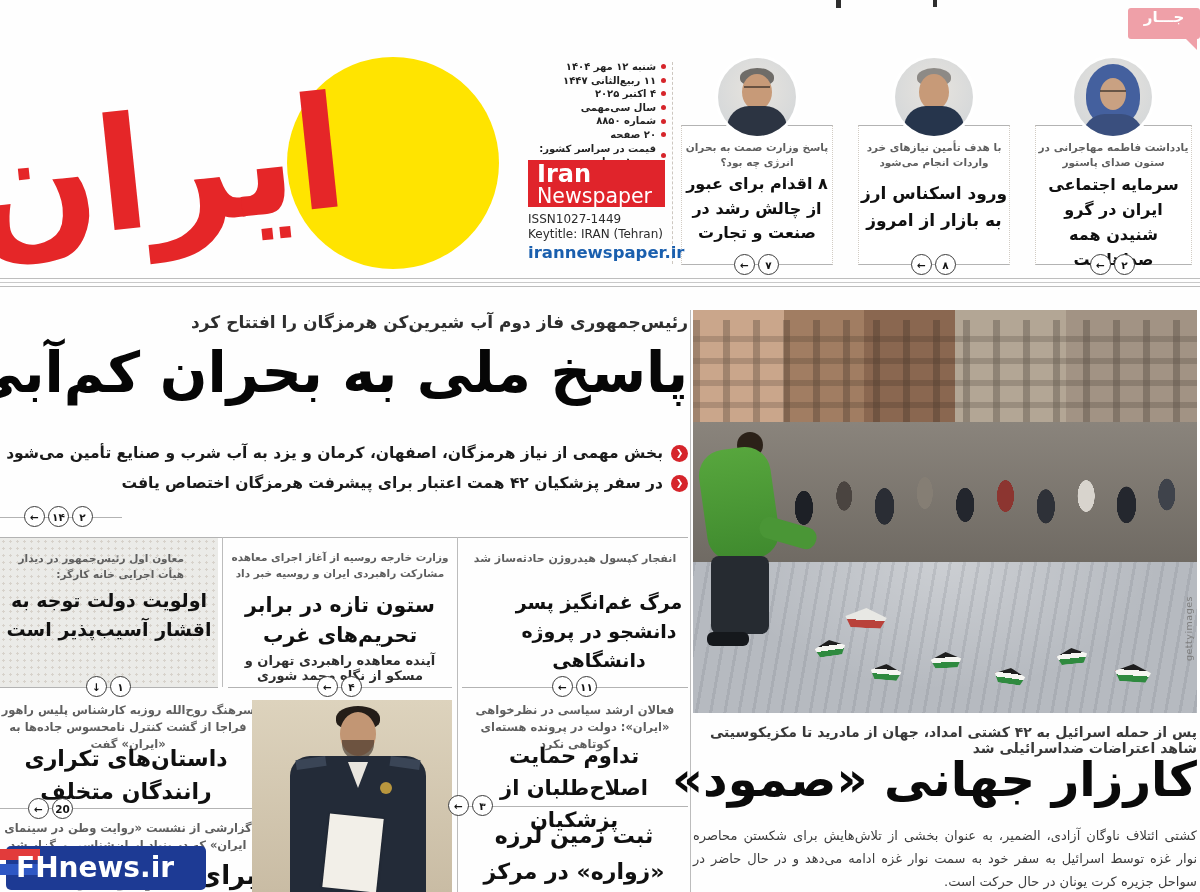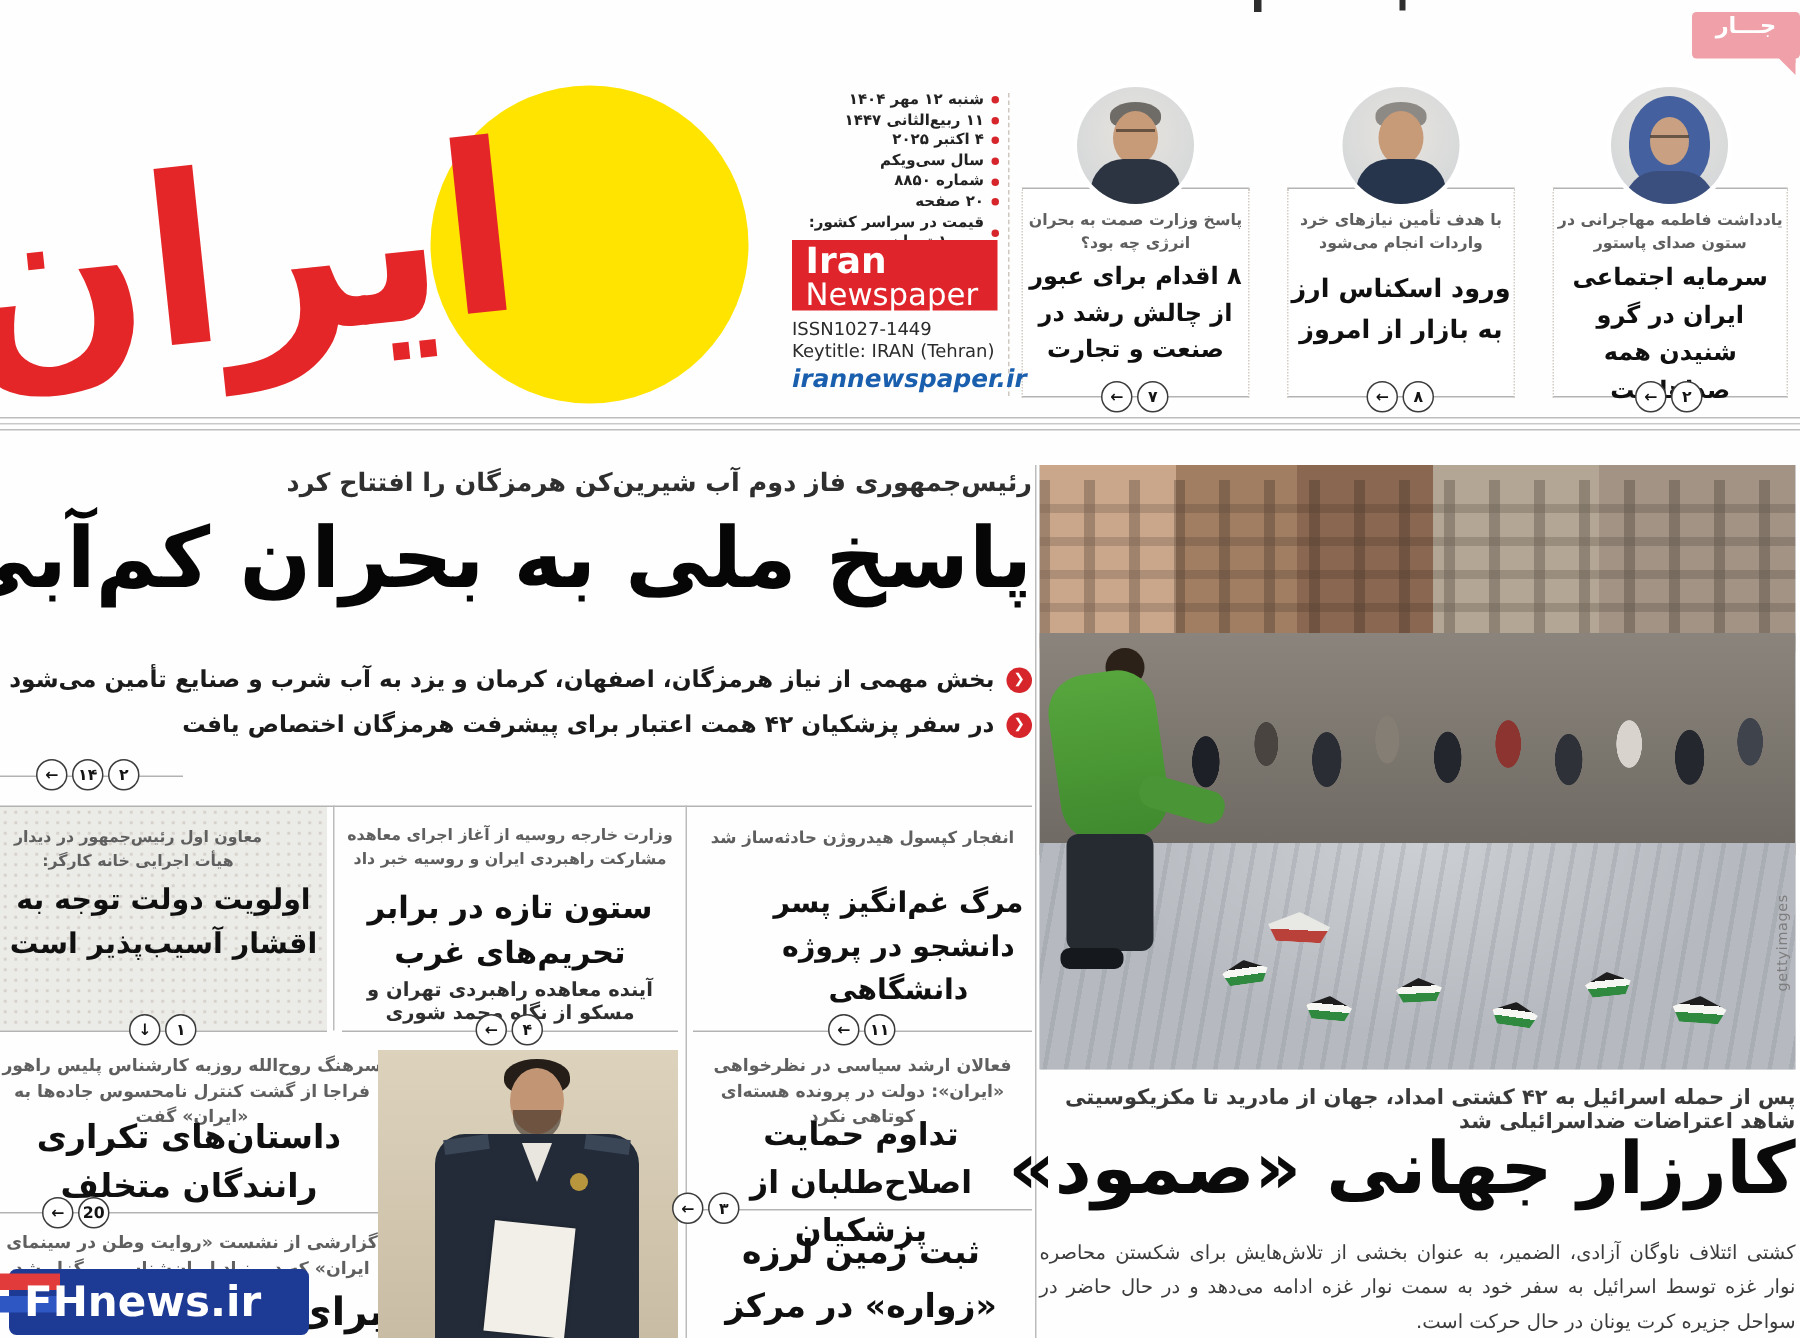--- a/index.html
+++ b/index.html
@@ -62,21 +62,21 @@
     <div style="display:flex;align-items:center;font-size:10px;font-weight:bold;color:#222;line-height:13.6px;">
         <span class="bullet-dot"></span>
         <span>۱۱ ربیع‌الثانی ۱۴۴۷</span>
       </div>
     <div style="display:flex;align-items:center;font-size:10px;font-weight:bold;color:#222;line-height:13.6px;">
         <span class="bullet-dot"></span>
         <span>۴ اکتبر ۲۰۲۵</span>
       </div>
     <div style="display:flex;align-items:center;font-size:10px;font-weight:bold;color:#222;line-height:13.6px;">
         <span class="bullet-dot"></span>
-        <span>سال سی‌ویکم</span>
+        <span>سال سی‌مهمی</span>
       </div>
     <div style="display:flex;align-items:center;font-size:10px;font-weight:bold;color:#222;line-height:13.6px;">
         <span class="bullet-dot"></span>
         <span>شماره ۸۸۵۰</span>
       </div>
     <div style="display:flex;align-items:center;font-size:10px;font-weight:bold;color:#222;line-height:13.6px;">
         <span class="bullet-dot"></span>
         <span>۲۰ صفحه</span>
       </div>
     <div style="display:flex;align-items:center;font-size:10px;font-weight:bold;color:#222;line-height:13.6px;">
@@ -84,21 +84,21 @@
         <span>قیمت در سراسر کشور: ۱۰۰۰۰ تومان</span>
       </div>
   </div>
 
   <div class="abs ltr" style="left:528px;top:160px;width:137px;height:47px;background:#e0242b;color:#fff;padding:3px 0 0 9px;box-sizing:border-box;z-index:3;">
     <div style="font-size:24px;font-weight:bold;line-height:23px;">Iran</div>
     <div style="font-size:20.5px;line-height:20px;">Newspaper</div>
   </div>
   <div class="abs ltr" style="left:528px;top:212px;font-size:12px;color:#2b2b2b;z-index:3;text-align:left;">ISSN1027-1449</div>
   <div class="abs ltr" style="left:528px;top:227px;font-size:12px;color:#2b2b2b;z-index:3;text-align:left;">Keytitle: IRAN (Tehran)</div>
-  <div class="abs ltr" style="left:528px;top:243px;font-size:16.5px;font-weight:bold;color:#1a5fae;z-index:3;text-align:left;font-style:italic;">irannewspaper.ir</div>
+  <div class="abs ltr" style="left:528px;top:243px;font-size:16.5px;font-weight:bold;color:#1a5fae;z-index:3;text-align:left;">irannewspaper.ir</div>
 
   <div class="vrd" style="left:672px;top:62px;height:202px;"></div>
 
   <div class="storybox dots" style="left:681px;top:125px;width:152px;height:140px;"></div>
   <div class="portrait" style="left:718px;top:58px;">
     <div class="p-hair"></div>
     <div class="p-head"></div>
     <div class="p-glasses"></div>
     <div class="p-body"></div>
   </div>
@@ -156,21 +156,21 @@
     <span class="pc">۱۴</span>
     <span class="pc">۲</span>
   </div>
 
   <div class="hr" style="left:0;top:537px;width:688px;"></div>
   <div class="vr" style="left:222px;top:537px;height:150px;"></div>
   <div class="vr" style="left:457px;top:537px;height:355px;"></div>
   <div class="vr" style="left:690px;top:310px;height:582px;"></div>
 
   <div class="abs dots" style="left:0;top:538px;width:218px;height:149px;background-color:#ebebe8;"></div>
-  <div class="abs c kick" style="left:0;top:551px;width:184px;font-size:10.5px;line-height:15.5px;">معاون اول رئیس‌جمهور در دیدار هیأت اجرایی خانه کارگر:</div>
+  <div class="abs c kick" style="left:0;top:551px;width:184px;font-size:10.5px;line-height:15.5px;text-align:right;">معاون اول رئیس‌جمهور در دیدار هیأت اجرایی خانه کارگر:</div>
   <div class="abs c hl" style="left:0;top:586px;width:218px;font-size:19px;line-height:29px;">اولویت دولت توجه به اقشار آسیب‌پذیر است</div>
   <div class="hr" style="left:0;top:687px;width:218px;"></div>
   <div class="pg" style="left:86px;top:676px;">
     <span class="pc">↓</span>
     <span class="pc">۱</span>
   </div>
 
   <div class="abs c kick" style="left:228px;top:549px;width:224px;font-size:10.5px;line-height:16px;">وزارت خارجه روسیه از آغاز اجرای معاهده مشارکت راهبردی ایران و روسیه خبر داد</div>
   <div class="abs c hl" style="left:228px;top:590px;width:224px;font-size:20.5px;line-height:30px;">ستون تازه در برابر تحریم‌های غرب</div>
   <div class="abs c" style="left:228px;top:653px;width:224px;font-size:13px;font-weight:700;color:#2e2e2e;">آینده معاهده راهبردی تهران و مسکو از نگاه محمد شوری</div>

